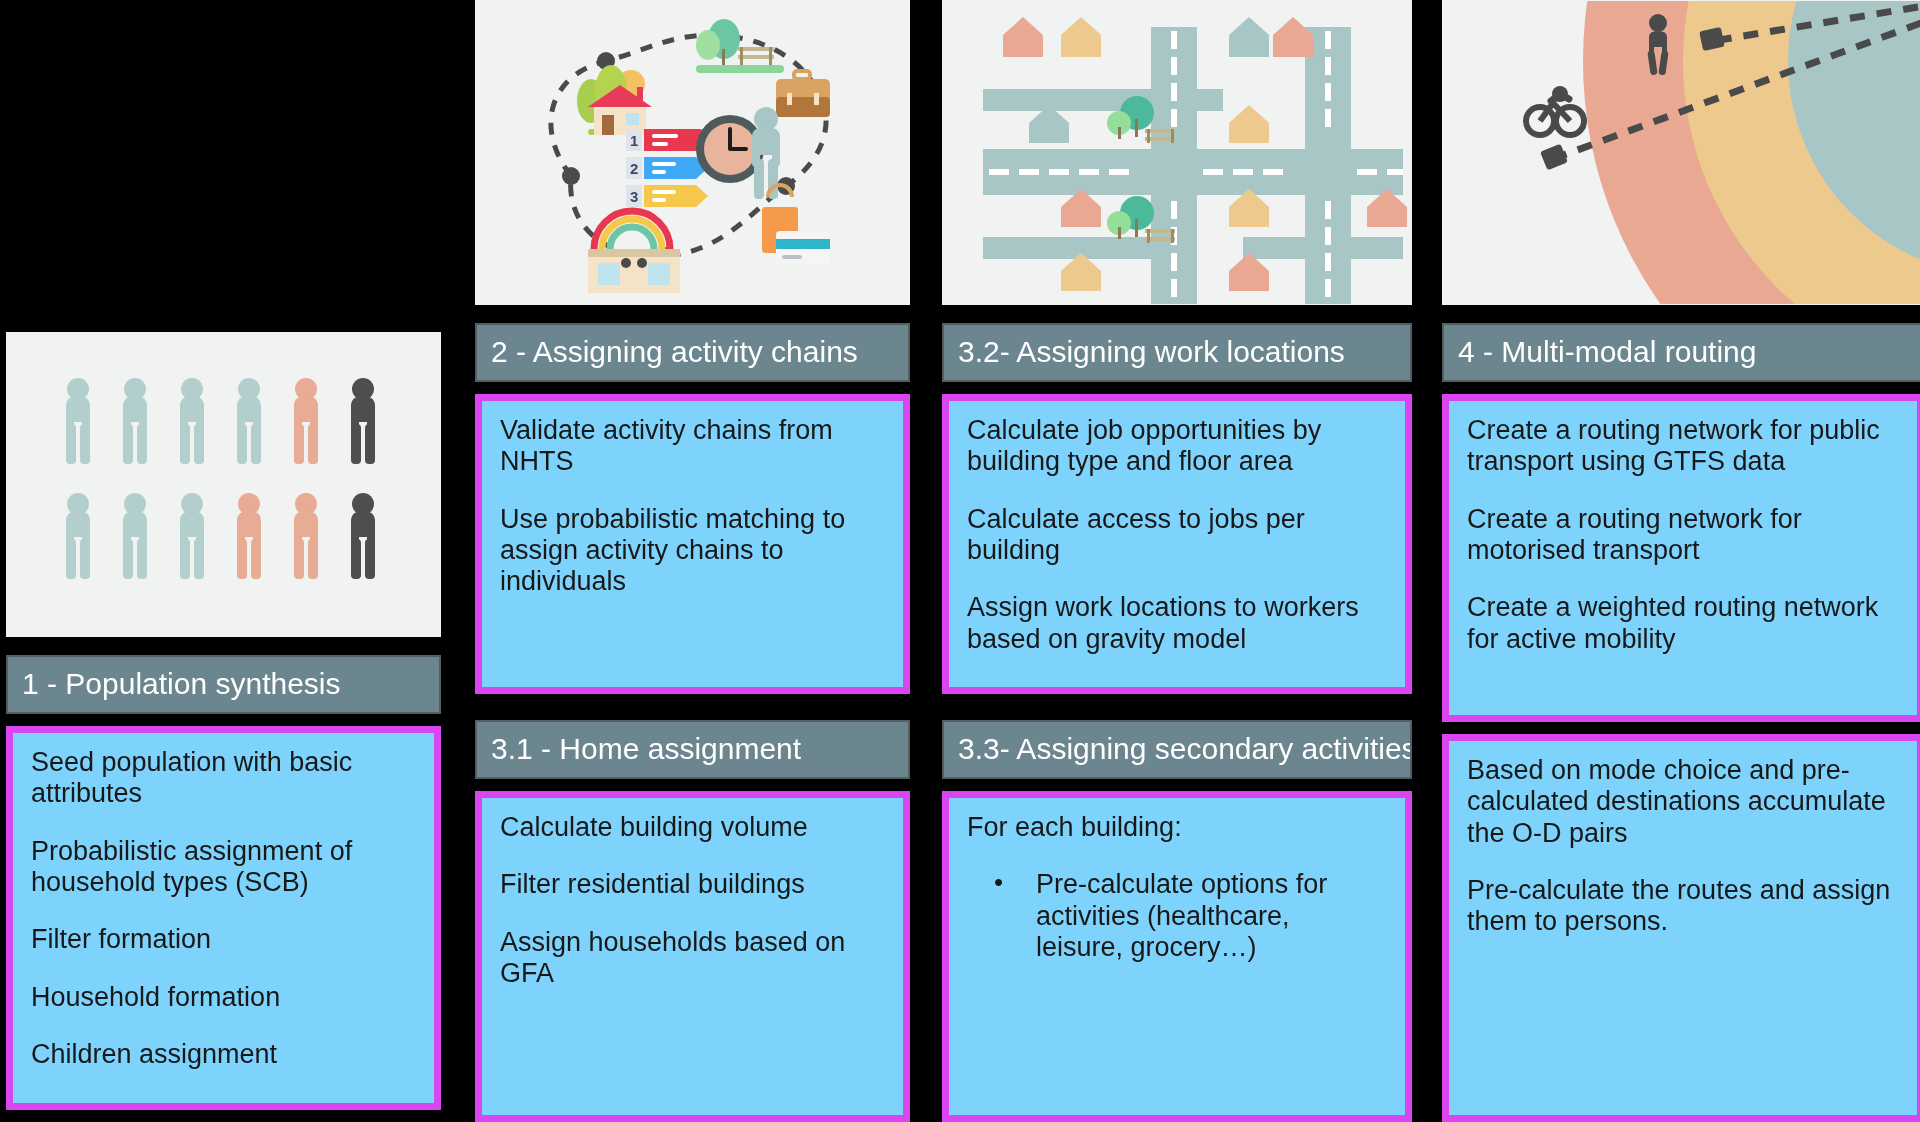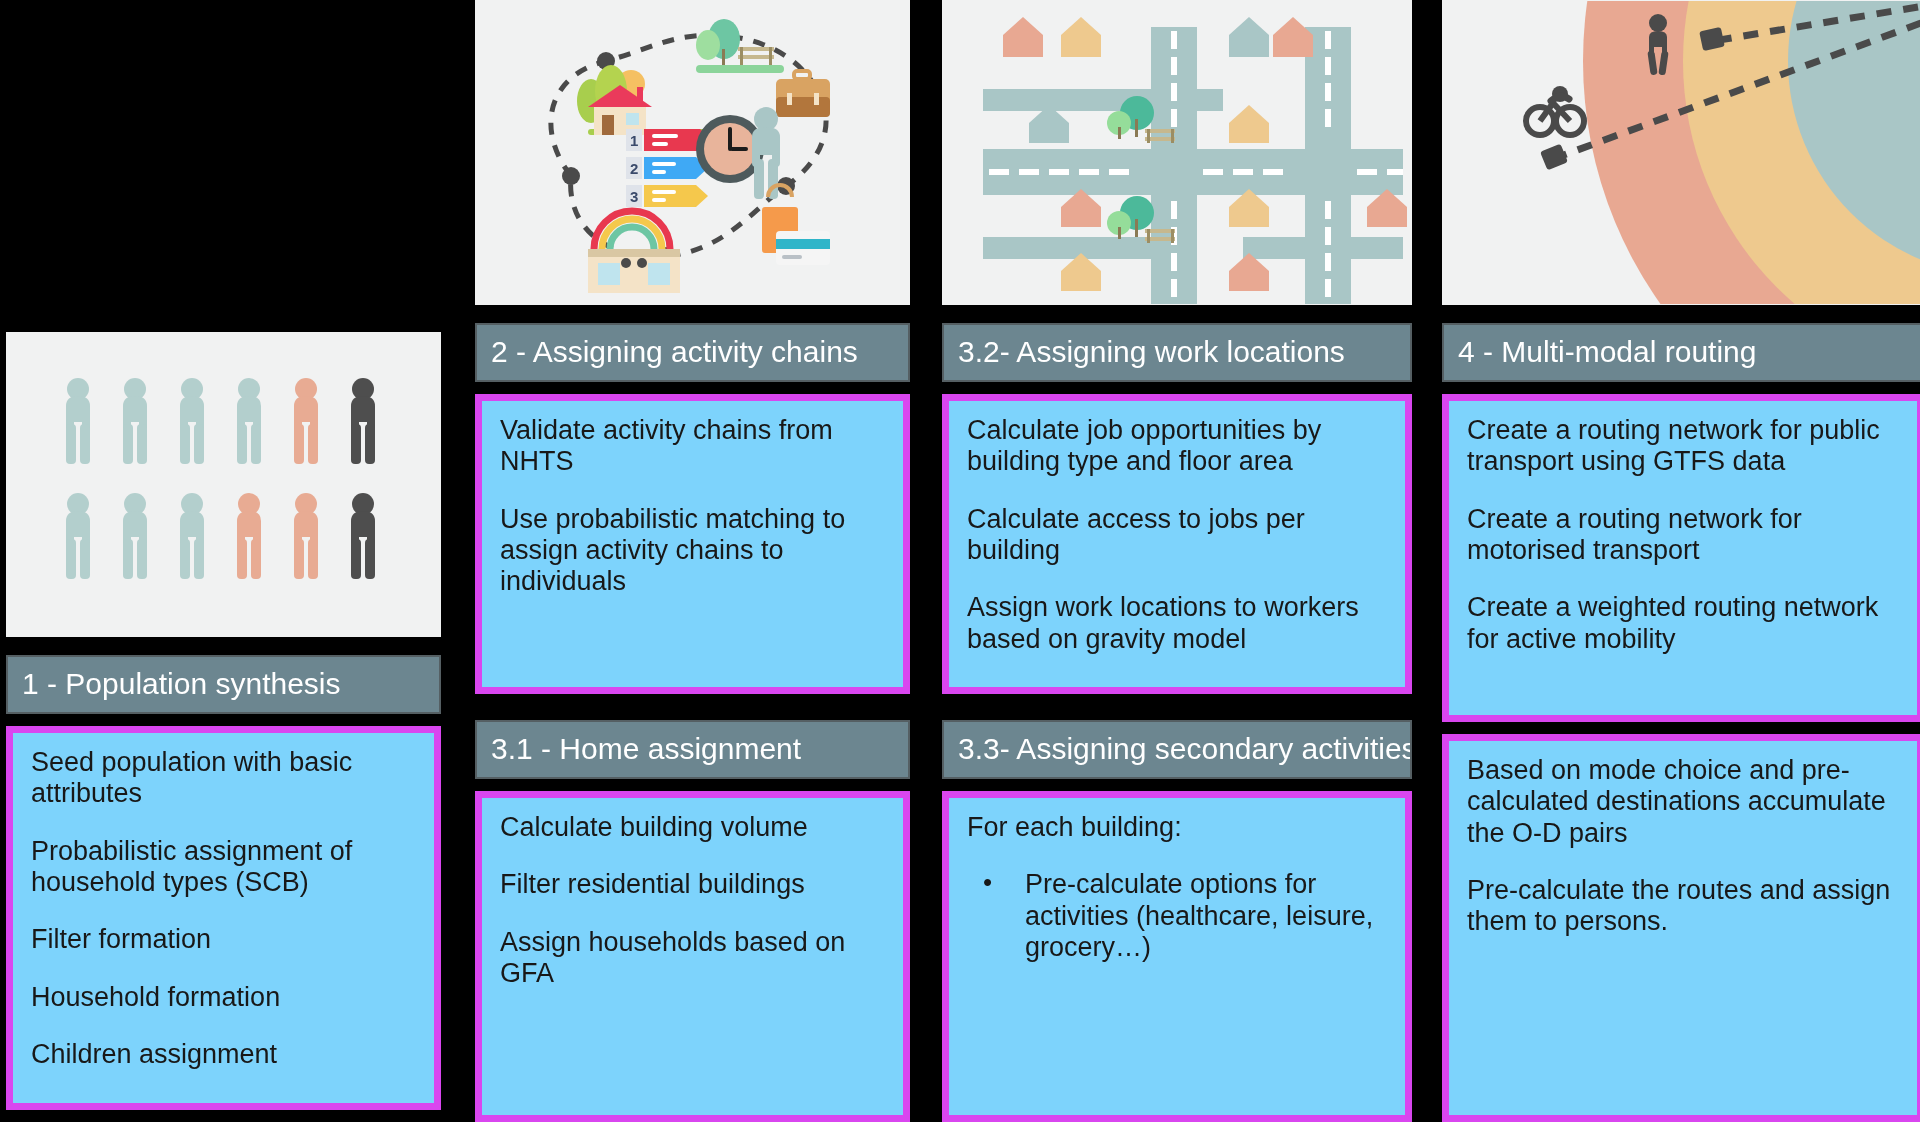--- a/index.html
+++ b/index.html
@@ -62,21 +62,21 @@
     font-size: 27px;
     line-height: 1.16;
   }
   .body-box p {
     margin: 0 0 26px 0;
   }
   .body-box p:last-child { margin-bottom: 0; }
 
   .bullets {
     list-style: none;
-    margin: 0;
+    margin: 11px;
     padding: 0;
   }
   .bullets li {
     position: relative;
     padding-left: 58px;
     margin-bottom: 6px;
   }
   .bullets li::before {
     content: "\2022";
     position: absolute;

